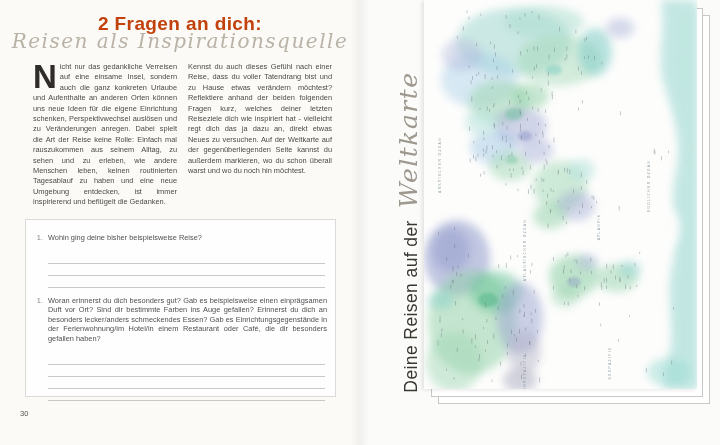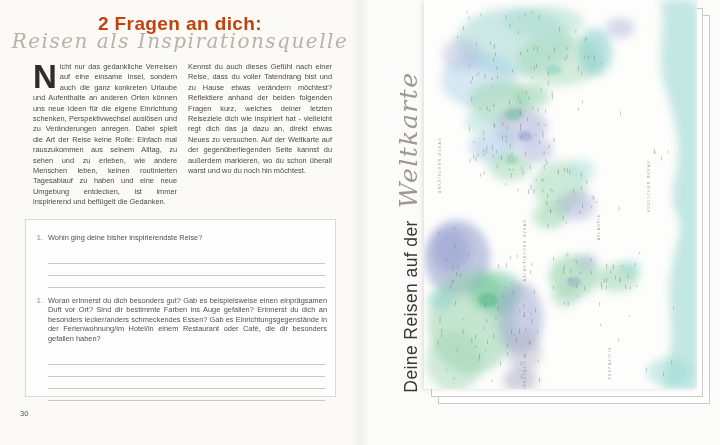--- a/index.html
+++ b/index.html
@@ -56,21 +56,21 @@
   <div class="subtitle">Reisen als Inspirationsquelle</div>
 
   <div class="columns">
     <p class="col"><span class="dropcap">N</span><span>icht nur das gedankliche Verreisen auf eine einsame Insel, sondern auch die ganz konkreten Urlaube und Aufenthalte an anderen Orten können uns neue Ideen für die eigene Einrichtung schenken, Perspektivwechsel auslösen und zu Veränderungen anregen. Dabei spielt die Art der Reise keine Rolle: Einfach mal rauszukommen aus seinem Alltag, zu sehen und zu erleben, wie andere Menschen leben, keinen routinierten Tagesablauf zu haben und eine neue Umgebung entdecken, ist immer inspirierend und beflügelt die Gedanken.</span></p>
     <p class="col">Kennst du auch dieses Gefühl nach einer Reise, dass du voller Tatendrang bist und zu Hause etwas verändern möchtest? Reflektiere anhand der beiden folgenden Fragen kurz, welches deiner letzten Reiseziele dich wie inspiriert hat - vielleicht regt dich das ja dazu an, direkt etwas Neues zu versuchen. Auf der Weltkarte auf der gegenüberliegenden Seite kannst du außerdem markieren, wo du schon überall warst und wo du noch hin möchtest.</p>
   </div>
 
   <div class="qbox">
     <div class="qrow">
       <span class="qnum">1.</span>
-      <span class="qtext">Wohin ging deine bisher inspirierendste Reise?</span>
+      <span class="qtext">Wohin ging deine bisher beispielsweise Reise?</span>
     </div>
     <div class="alines">
         <div class="aline"></div>
         <div class="aline"></div>
         <div class="aline"></div>
       </div>
 
     <div class="qrow">
       <span class="qnum">1.</span>
       <span class="qtext">Woran erinnerst du dich besonders gut? Gab es beispielsweise einen einprägsamen Duft vor Ort? Sind dir bestimmte Farben ins Auge gefallen? Erinnerst du dich an besonders lecker/anders schmeckendes Essen? Gab es Einrichtungsgegenstände in der Ferienwohnung/im Hotel/in einem Restaurant oder Café, die dir besonders gefallen haben?</span>

